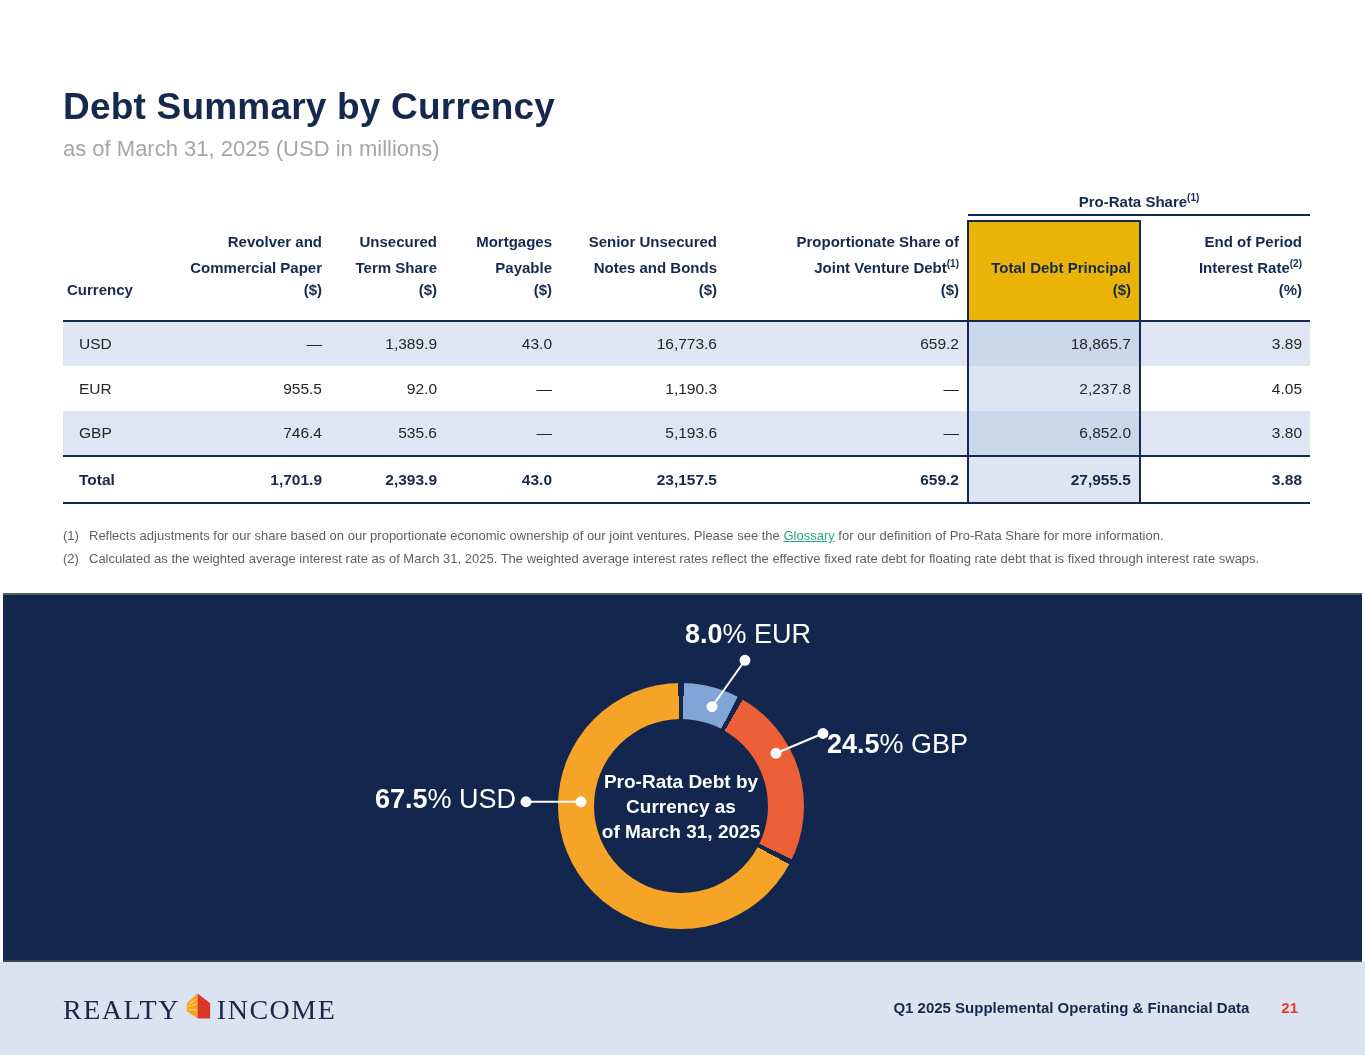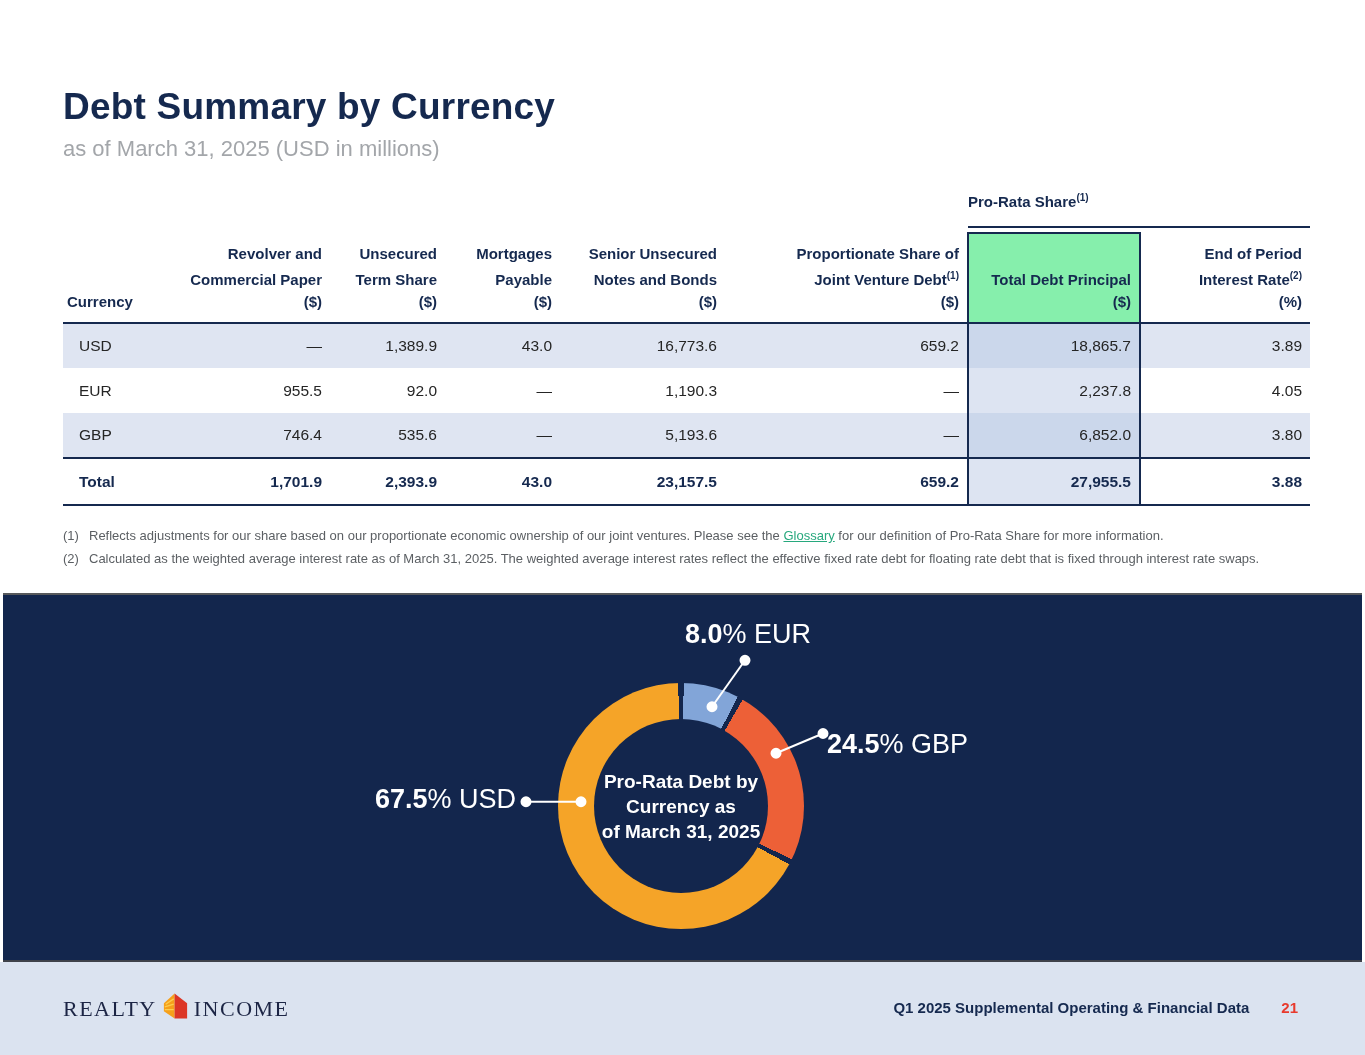--- a/index.html
+++ b/index.html
@@ -10,26 +10,26 @@
   }
   
   .page-title { position:absolute; left:63px; top:86px; font-size:37px; font-weight:bold; color:#15294F; letter-spacing:0.2px; }
   .page-subtitle { position:absolute; left:63px; top:136px; font-size:22px; color:#A3A6AA; }
 
   
   .table-wrap { position:absolute; left:63px; top:192px; }
   table { border-collapse:collapse; table-layout:fixed; width:1247px; }
   sup { font-size:10px; }
   .group-row th { padding:0 0 4px 0; vertical-align:bottom; }
-  .group-label { display:block; text-align:left; font-weight:bold; font-size:15px; color:#15294F;
-                 border-bottom:2px solid #15294F; padding-bottom:16px; }
+  .group-label { display:block; text-align:center; font-weight:bold; font-size:15px; color:#15294F;
+                 border-bottom:2px solid #15294F; padding-bottom:4px; }
   th.col { vertical-align:bottom; text-align:right; font-weight:bold; color:#15294F;
-           font-size:15px; line-height:22px; padding:10px 8px 9px 0; border-bottom:2.5px solid #15294F; }
+           font-size:15px; line-height:22px; padding:10px 8px 19px 0; border-bottom:2.5px solid #15294F; }
   th.col.first { text-align:left; padding-left:4px; }
-  th.col.hl { background:#86efac; border-left:2px solid #15294F; border-right:2px solid #15294F; border-top:2px solid #15294F; }
+  th.col.hl { background:#eab308; border-left:2px solid #15294F; border-right:2px solid #15294F; border-top:2px solid #15294F; }
   .hlabel { white-space:pre-line; }
   .unit { display:block; }
   tbody td { height:45px; text-align:right; padding-right:8px; font-size:15.5px; color:#252525; }
   tbody td.first { text-align:left; padding-left:16px; }
   tr.striped td { background:#DFE5F2; }
   td.hl { border-left:2px solid #15294F; border-right:2px solid #15294F; background:#DDE4F2; }
   tr.striped td.hl { background:#CBD7EB; }
   tr.last-data td { border-bottom:2.5px solid #15294F; }
   tr.total td { height:47px; font-weight:bold; color:#15294F; border-bottom:2.5px solid #15294F; }
   tr.total td.first { padding-left:16px;margin-top:48px; }
@@ -51,21 +51,21 @@
   .chart-label { position:absolute; color:#ffffff; font-size:27px; white-space:nowrap; }
   .chart-label .pct { font-weight:bold; }
   .lbl-eur { left:682px; top:24px; }
   .lbl-gbp { left:824px; top:134px; }
   .lbl-usd { left:355px; top:189px; width:158px; text-align:right; }
   .callouts { position:absolute; inset:0; width:100%; height:100%; }
 
   
   .footer { position:absolute; left:0; right:0; top:962px; height:93px; background:#DBE3F0; }
   .logo { position:absolute; left:63px; top:30px; display:flex; align-items:center;
-          font-family:"Liberation Serif", serif; font-size:22px; letter-spacing:1.5px; color:#1C2545; }
+          font-family:"Liberation Serif", serif; font-size:28px; letter-spacing:1.5px; color:#1C2545; }
   .logo-icon { margin:0 6px; display:inline-block; }
   .footer-right { position:absolute; right:67px; top:37px; text-align:right; }
   .footer-line1 { font-size:15px; font-weight:bold; color:#15294F; }
   .page-number { color:#E83A2D; margin-left:32px; }
   .footer-line2 { margin-top:7px; padding-right:36px; font-size:13.5px; }
   .toc-link { color:#27A87D; text-decoration:underline; cursor:pointer; }
   .toc-arrow { color:#27A87D; text-decoration:none; margin-left:4px; }
 </style>
 </head>
 <body>

